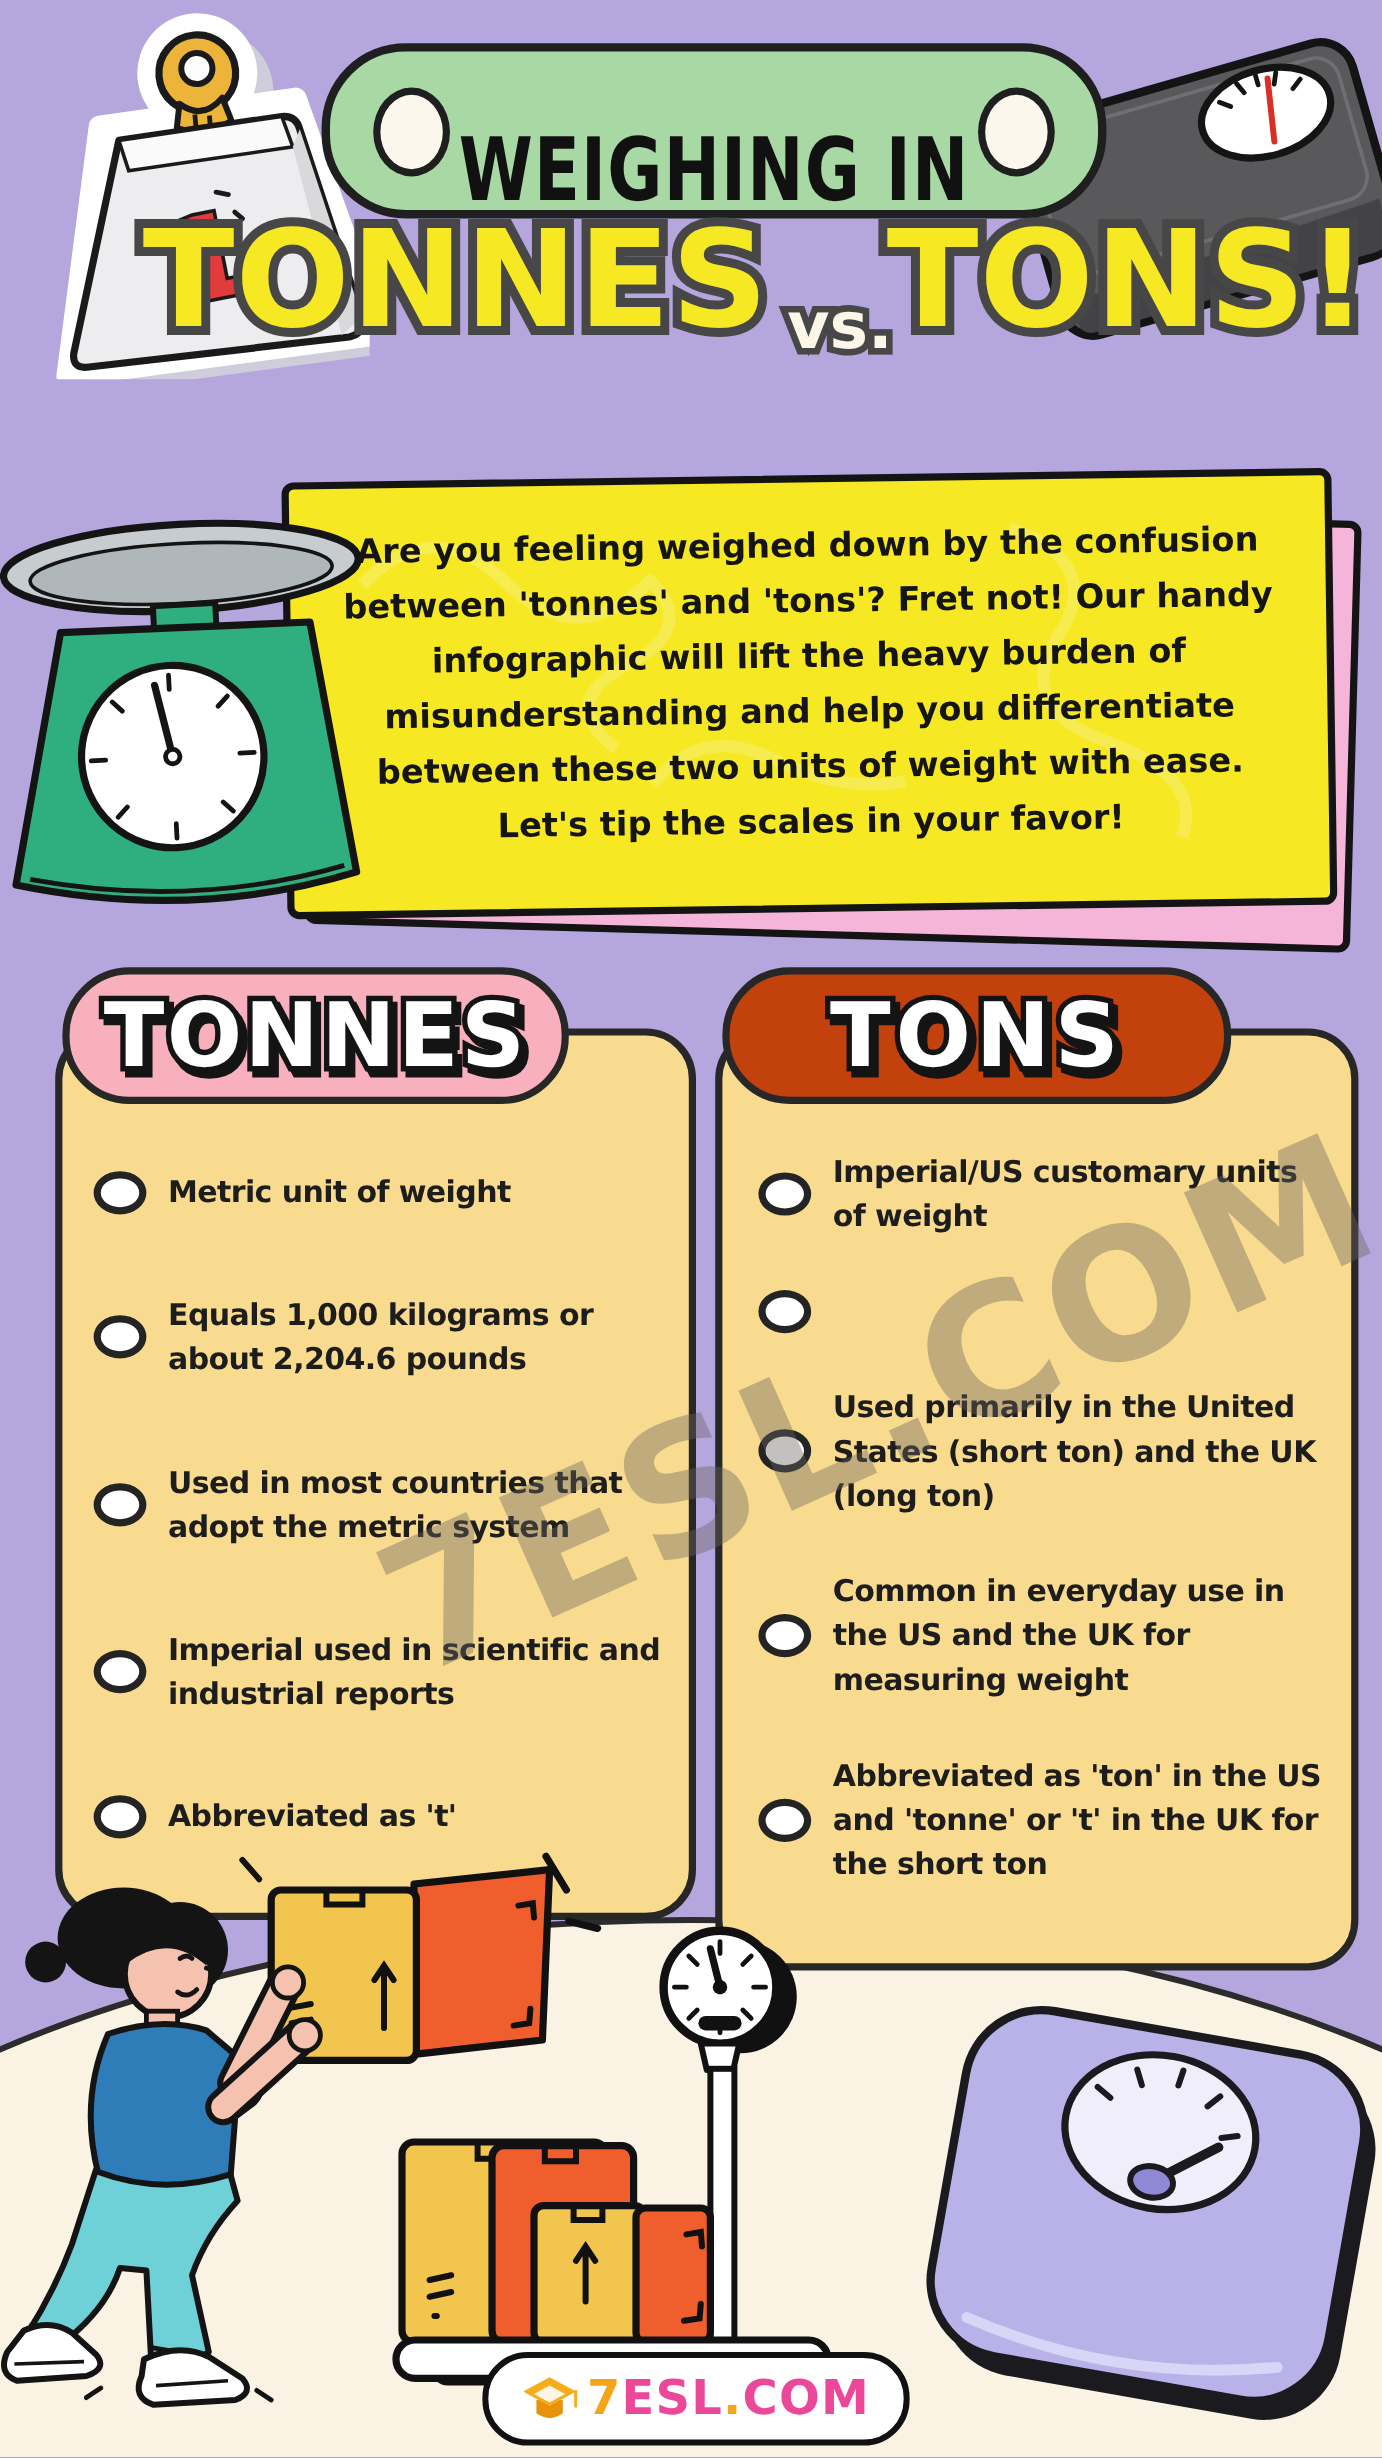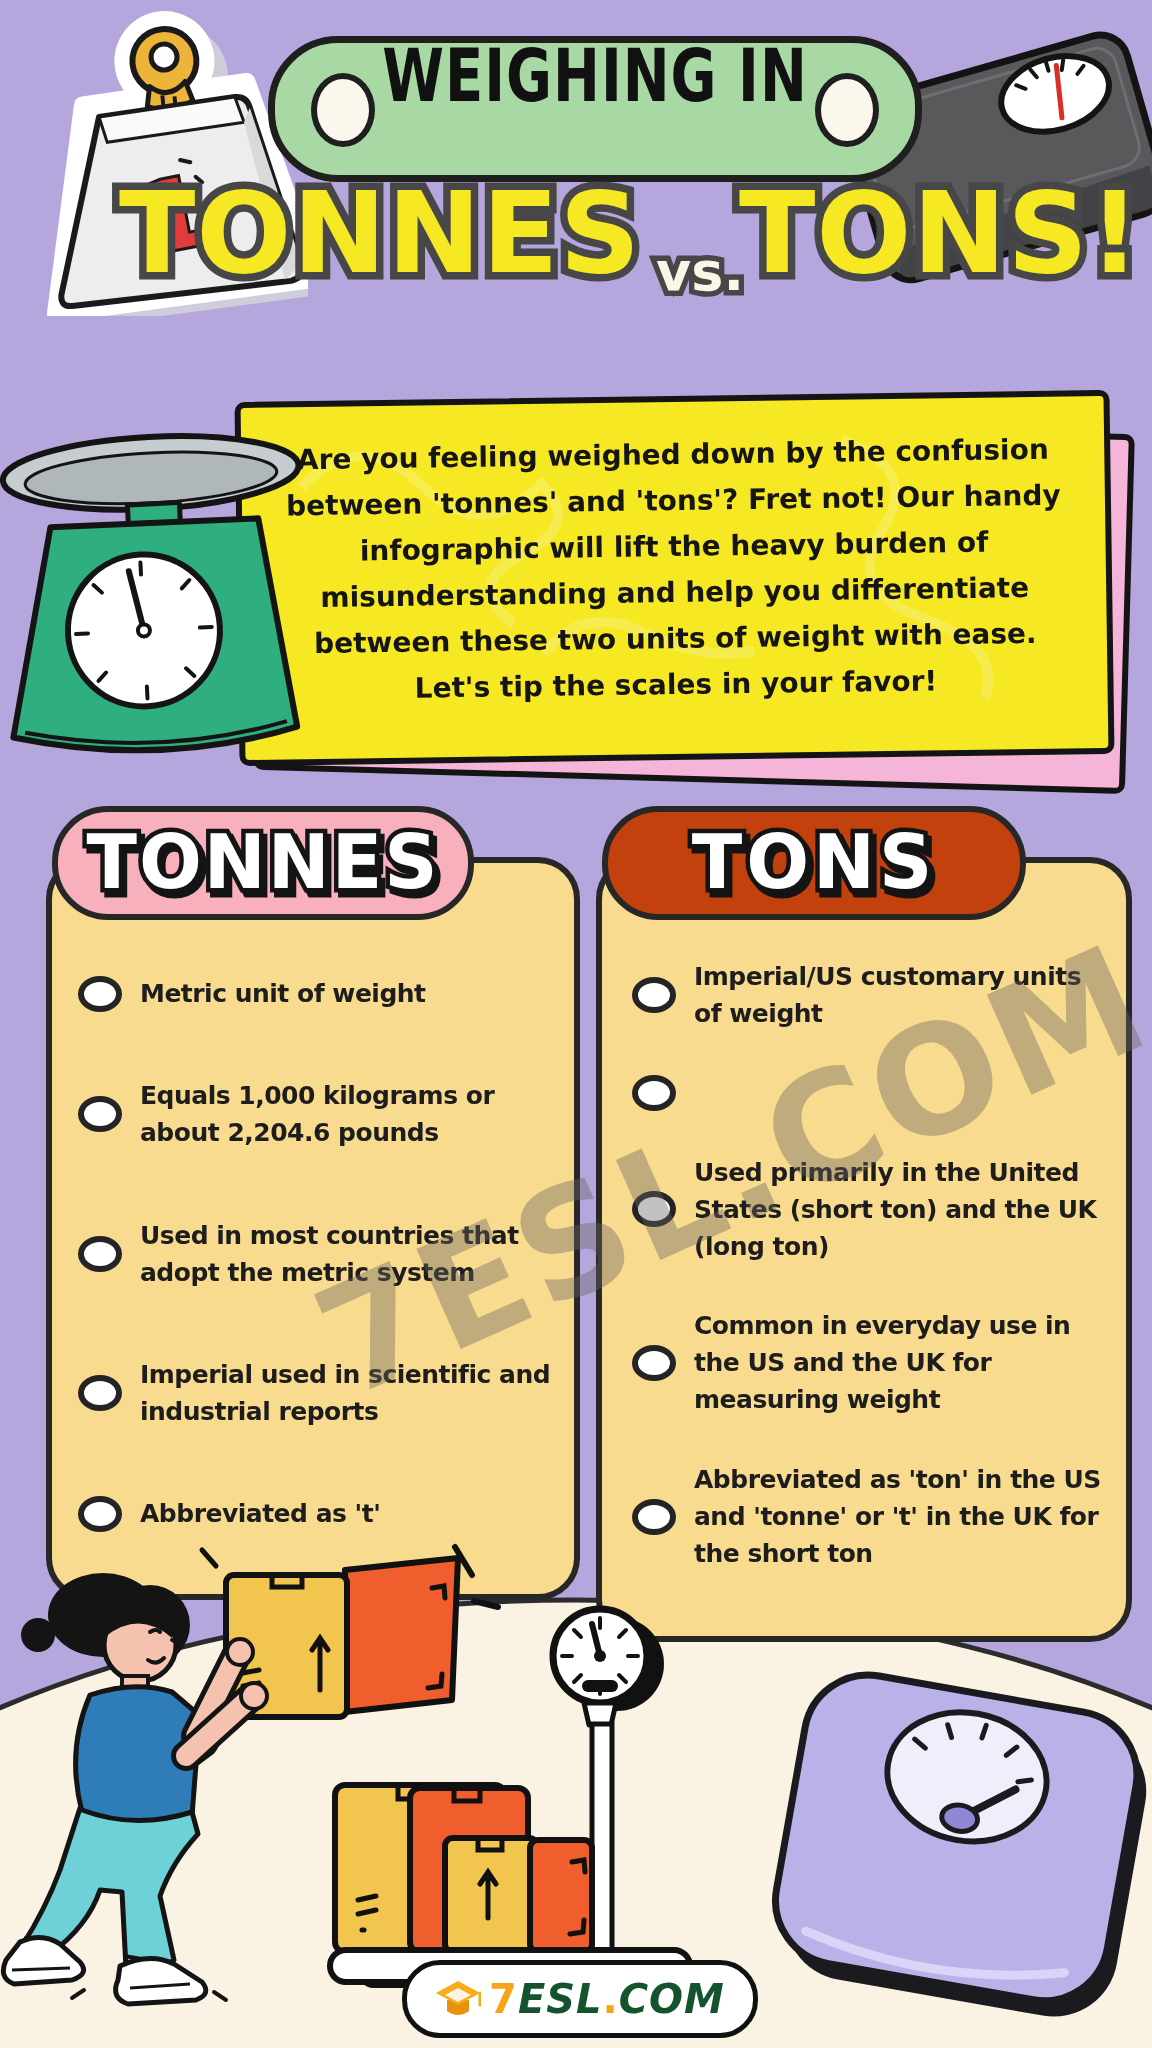--- a/index.html
+++ b/index.html
@@ -3,21 +3,21 @@
 <meta charset="utf-8">
 <style>
   html,body{margin:0;padding:0;background:#8e86ab;}
   .page{position:relative;width:1152px;height:2048px;background:#b5a6dd;overflow:hidden;
         font-family:"DejaVu Sans","Liberation Sans",sans-serif;}
   .abs{position:absolute;}
   svg text{font-family:"DejaVu Sans","Liberation Sans",sans-serif;}
 
   
   .badge{left:268px;top:36px;width:640px;height:132px;background:#a8d8a4;border:7px solid #1f1f1f;
-         border-radius:70px;z-index:3;display:flex;align-items:flex-start;justify-content:center;}
+         border-radius:70px;z-index:3;display:flex;align-items:flex-end;justify-content:center;}
   .badge .oval{position:absolute;width:52px;height:62px;background:#fbf7ec;border:6px solid #1f1f1f;border-radius:50%;top:30px;}
   .badge .oval.l{left:36px;} .badge .oval.r{right:36px;}
   .badge .badge-text{font-size:56px;font-weight:bold;color:#111;letter-spacing:1px;transform:scaleY(1.3);}
   .title-svg{left:0;top:150px;z-index:4;}
 
   
   .intro-shadow{left:258px;top:422px;width:860px;height:348px;background:#f5b5d9;border:6px solid #141414;
                 border-radius:10px;transform:rotate(1.6deg);z-index:1;}
   .intro-box{left:237px;top:396px;width:863px;height:352px;background:#f6e822;border:6px solid #141414;
              border-radius:10px;transform:rotate(-0.8deg);z-index:2;overflow:hidden;}
@@ -42,21 +42,21 @@
 
   .watermark{left:290px;top:1085px;width:880px;text-align:center;transform:rotate(-24deg);
              font-size:150px;font-weight:bold;letter-spacing:4px;color:rgba(105,100,96,0.40);z-index:4;pointer-events:none;}
 
   
   .floor-svg{left:0;top:1560px;z-index:2;}
   .illus{z-index:5;}
   .logo-pill{left:402px;top:1960px;width:346px;height:68px;background:#fff;border:5px solid #111;border-radius:38px;
              display:flex;align-items:center;justify-content:center;gap:8px;z-index:6;}
   .logo-text{font-size:40px;font-weight:bold;letter-spacing:1px;line-height:1;}
-  .logo-text .gold{color:#f5a519;} .logo-text .dark{color:#14532d;font-style:italic;}
+  .logo-text .gold{color:#f5a519;} .logo-text .dark{color:#ec4899;}
 </style>
 </head>
 <body>
 
 <div class="page">
 
   <svg class="abs floor-svg" width="1152" height="488" viewBox="0 0 1152 488">
     <ellipse cx="576" cy="530" rx="920" ry="490" fill="#faf3e4" stroke="#2c2c2c" stroke-width="5"></ellipse>
   </svg>
 

